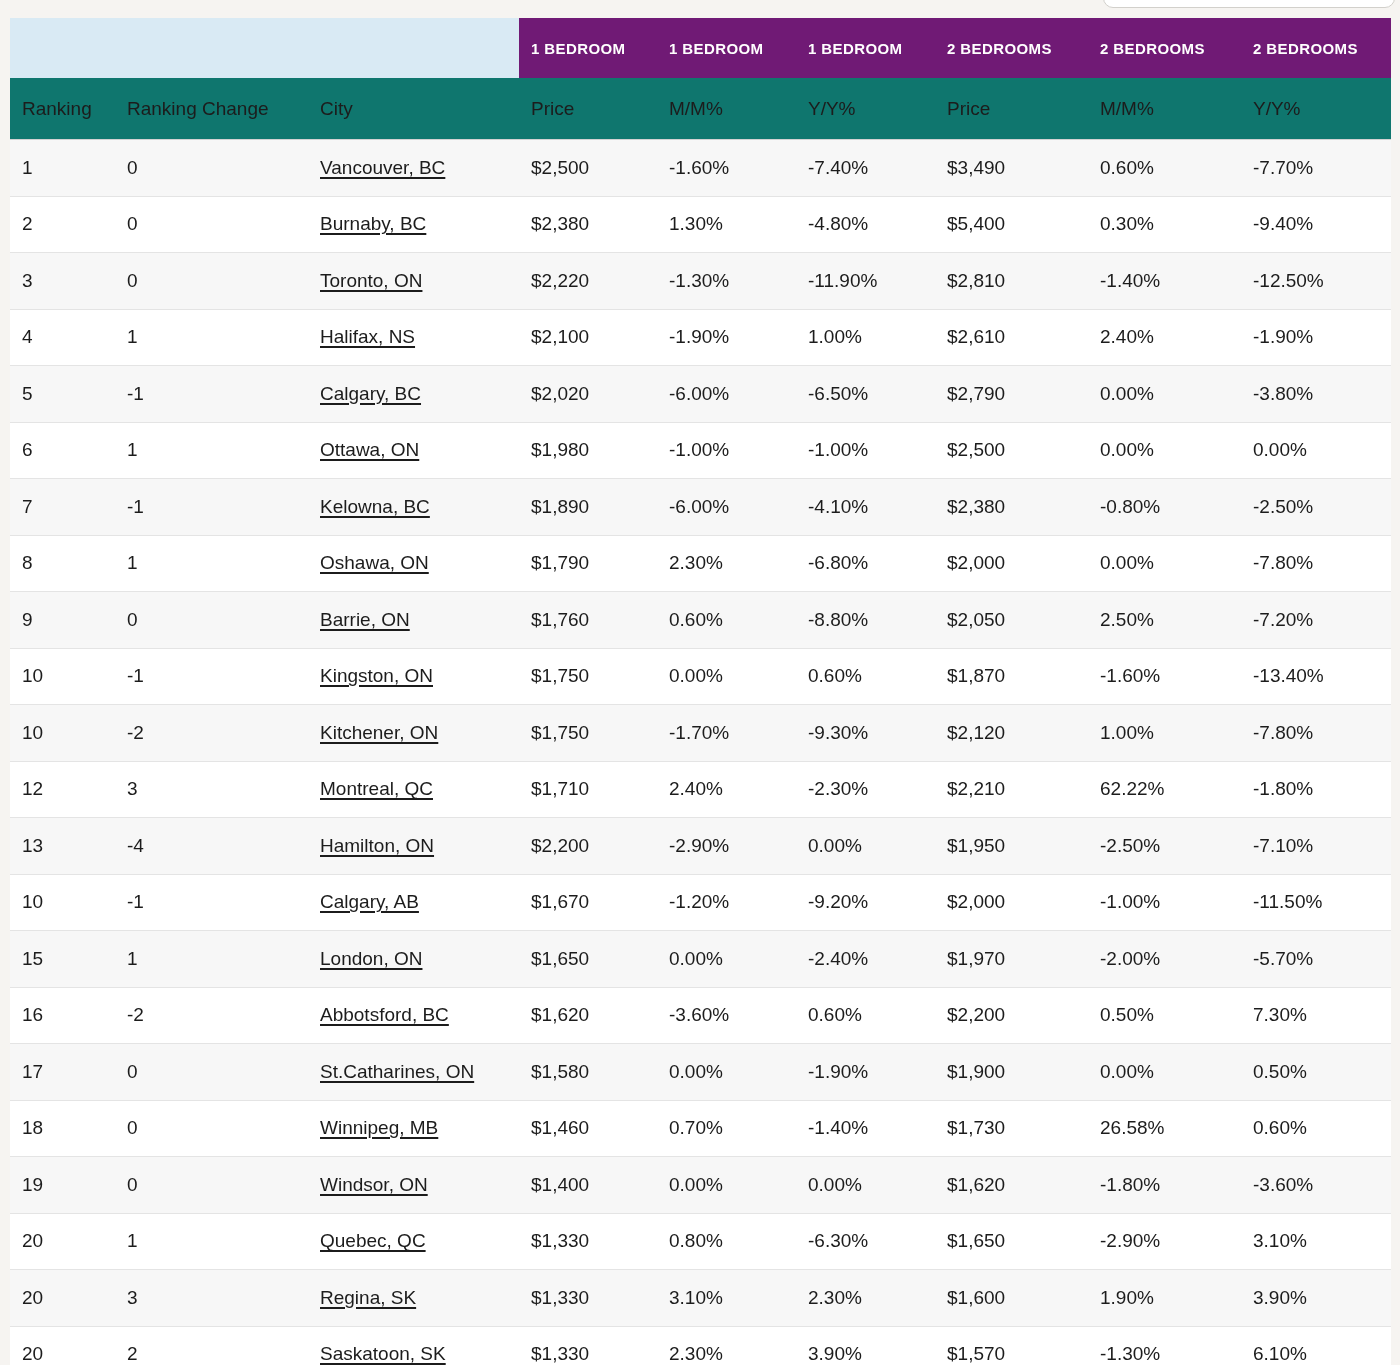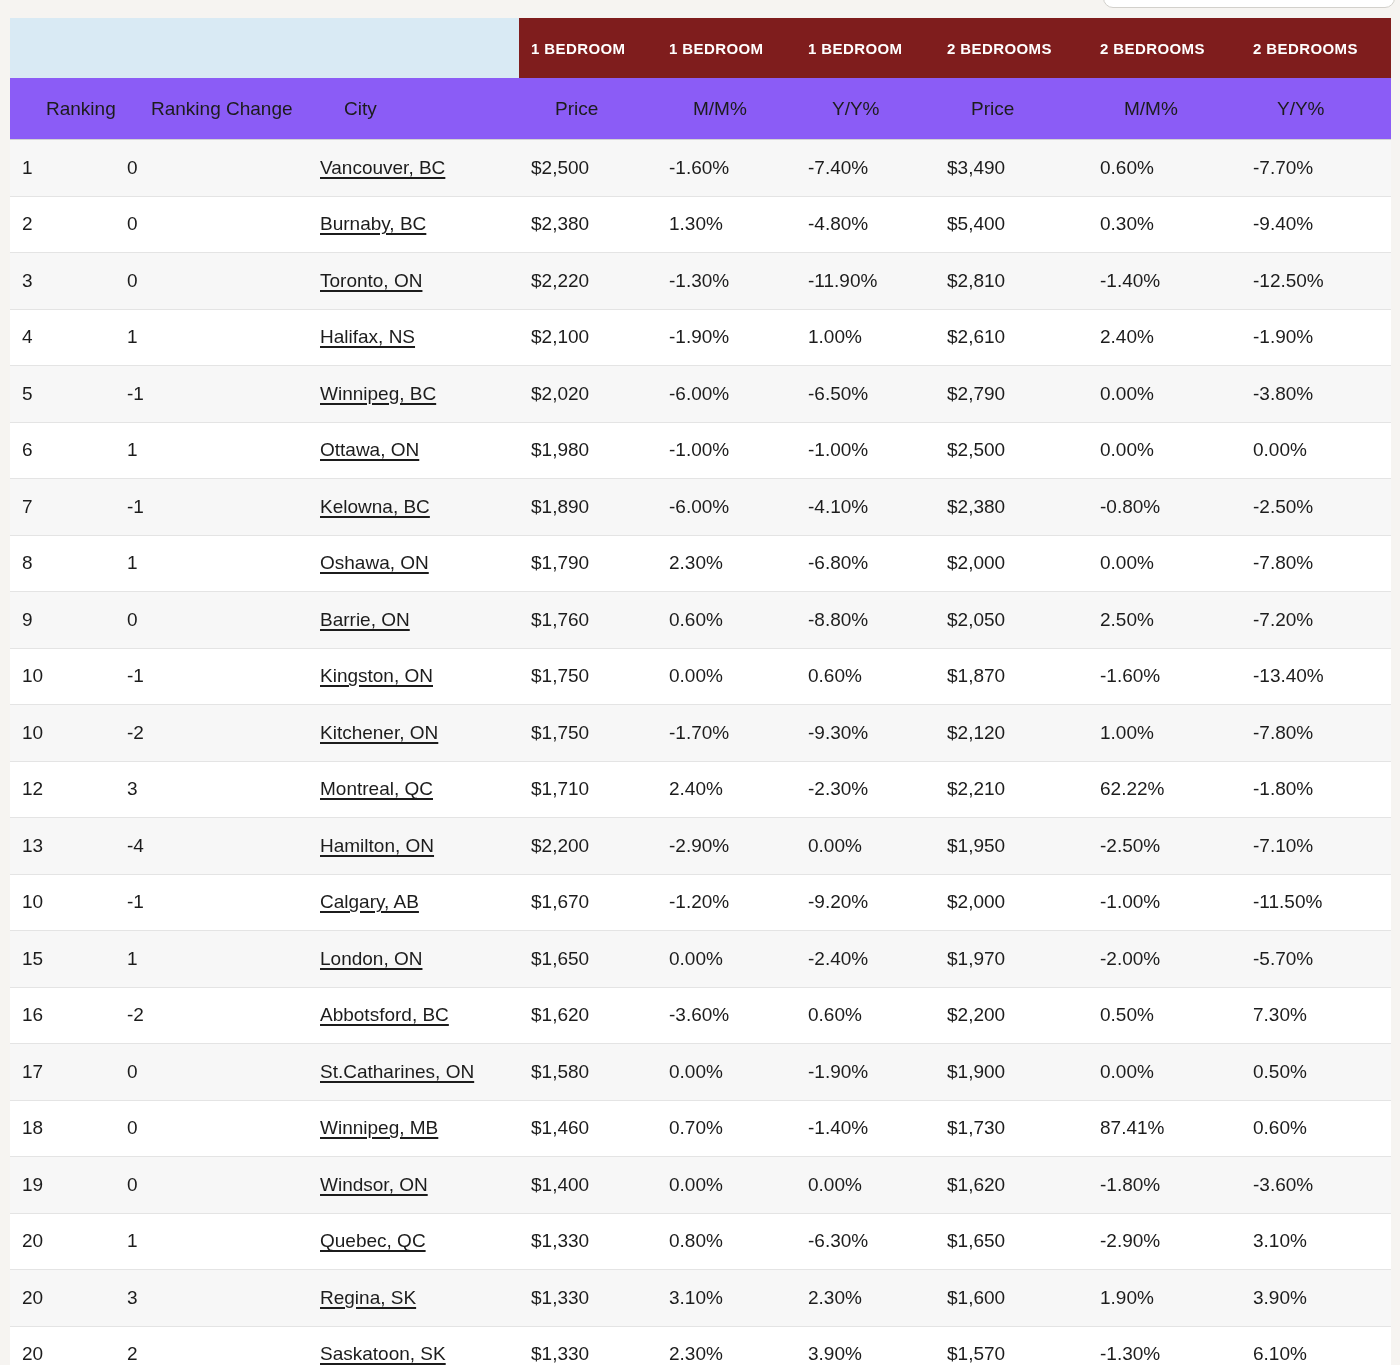--- a/index.html
+++ b/index.html
@@ -28,31 +28,30 @@
     display:grid;
     grid-template-columns:105px 193px 211px 138px 139px 139px 153px 153px 1fr;
     align-items:center;
   }
 
   
   .ghead { height:60px; }
   .gcell { height:100%; display:flex; align-items:center; box-sizing:border-box; }
   .gcell.blank { grid-column:1 / 4; background:#d9eaf4; }
   .gcell.dark  {
-    background:#7f1d1d; color:#ffffff;
+    background:#701a75; color:#ffffff;
     font-weight:700; font-size:15px; letter-spacing:0.4px;
     padding-left:12px;
   }
 
   
   .shead {
-    height:61px; background:#8b5cf6;
+    height:61px; background:#0f766e;
     border-bottom:1px solid #d2d2d2;
     font-size:19px;
-    padding-left:24px;
   }
 
   .td { padding-left:12px; box-sizing:border-box; white-space:nowrap; }
 
   
   .tr {
     height:55.5px; background:#ffffff;
     border-top:1px solid #e4e4e4;
     font-size:19px;
   }
@@ -141,21 +140,21 @@
           <div class="td">$2,100</div>
           <div class="td">-1.90%</div>
           <div class="td">1.00%</div>
           <div class="td">$2,610</div>
           <div class="td">2.40%</div>
           <div class="td">-1.90%</div>
         </div>
         <div class="row tr alt">
           <div class="td">5</div>
           <div class="td">-1</div>
-          <div class="td"><a class="city" href="#">Winnipeg, BC</a></div>
+          <div class="td"><a class="city" href="#">Calgary, BC</a></div>
           <div class="td">$2,020</div>
           <div class="td">-6.00%</div>
           <div class="td">-6.50%</div>
           <div class="td">$2,790</div>
           <div class="td">0.00%</div>
           <div class="td">-3.80%</div>
         </div>
         <div class="row tr">
           <div class="td">6</div>
           <div class="td">1</div>
@@ -289,21 +288,21 @@
           <div class="td">0.50%</div>
         </div>
         <div class="row tr">
           <div class="td">18</div>
           <div class="td">0</div>
           <div class="td"><a class="city" href="#">Winnipeg, MB</a></div>
           <div class="td">$1,460</div>
           <div class="td">0.70%</div>
           <div class="td">-1.40%</div>
           <div class="td">$1,730</div>
-          <div class="td">87.41%</div>
+          <div class="td">26.58%</div>
           <div class="td">0.60%</div>
         </div>
         <div class="row tr alt">
           <div class="td">19</div>
           <div class="td">0</div>
           <div class="td"><a class="city" href="#">Windsor, ON</a></div>
           <div class="td">$1,400</div>
           <div class="td">0.00%</div>
           <div class="td">0.00%</div>
           <div class="td">$1,620</div>

